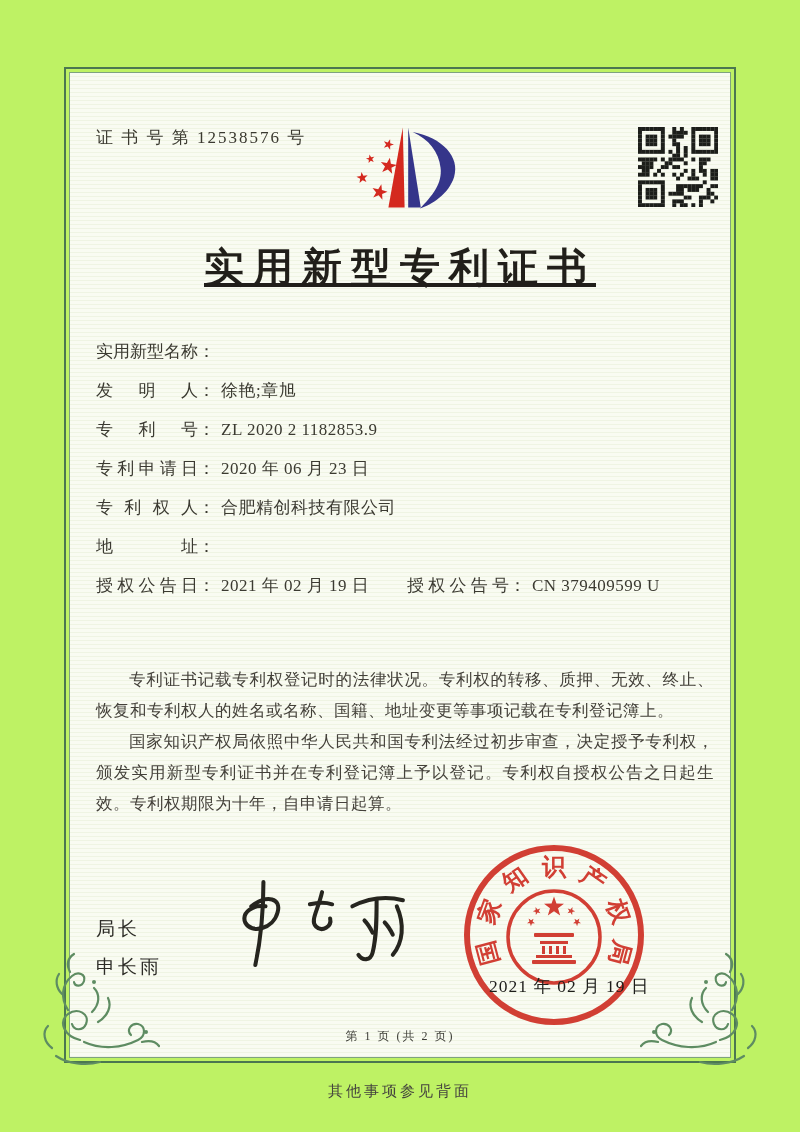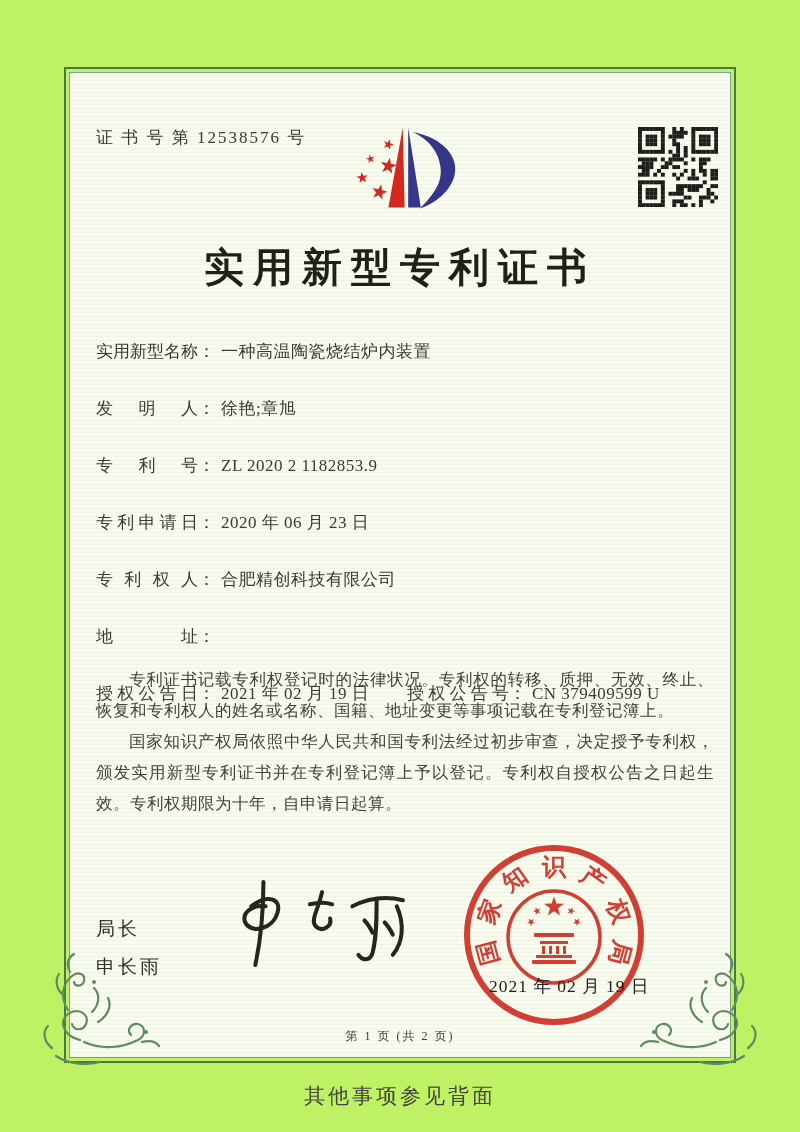--- a/index.html
+++ b/index.html
@@ -21,26 +21,26 @@
   }
   
   .cert-no {
     position:absolute; left:96px; top:126px;
     font-size:17px; letter-spacing:2px; color:#3a392f;
   }
   .logo { position:absolute; left:338px; top:116px; width:126px; height:120px; }
   .qr { position:absolute; left:638px; top:127px; width:80px; height:80px; }
   .title {
     position:absolute; left:0; top:240px; width:800px; text-align:center;
-    font-size:40px; font-weight:bold; letter-spacing:9px; color:#211f1a;
+    font-size:40px; font-weight:bold; letter-spacing:9px; color:#211f1a;text-decoration:underline;
   }
   
   .fields {
     position:absolute; left:96px; top:338px; width:618px;
-    display:flex; flex-direction:column; gap:30px;
+    display:flex; flex-direction:column; gap:12px;
     font-size:17px; line-height:27px; color:#3b3a31;
   }
   .f-row { display:flex; align-items:flex-start; }
   .f-label {
     display:inline-block; width:102px; flex:none;
     text-align:justify; text-align-last:justify;
   }
   .f-colon { flex:none; padding-right:6px; }
   .f-value { flex:1; letter-spacing:0.5px; }
   .f-value.fixed { flex:none; width:186px; }
@@ -63,21 +63,21 @@
     position:absolute; left:489px; top:974px; z-index:5;
     font-size:17.5px; color:#1d1d1a; letter-spacing:1px;
   }
   
   .page-info {
     position:absolute; left:0; top:1028px; width:800px; text-align:center;
     font-size:12px; color:#3b3b35; letter-spacing:2px;
   }
   .back-note {
     position:absolute; left:0; top:1082px; width:800px; text-align:center;
-    font-size:21px; color:#45443e; letter-spacing:3px;
+    font-size:15px; color:#45443e; letter-spacing:3px;
   }
   .flourish { position:absolute; width:126px; height:122px; z-index:3; }
   .flourish.bl { left:34px; top:952px; }
   .flourish.br { left:640px; top:952px; transform:scaleX(-1); }
 </style>
 </head>
 <body>
 
 <div class="page">
 
@@ -320,21 +320,20 @@
       <rect x="53.33333333333333" y="76.19047619047619" width="3.9595238095238092" height="3.9595238095238092" fill="#1c1e1a"></rect>
       <rect x="60.95238095238095" y="76.19047619047619" width="3.9595238095238092" height="3.9595238095238092" fill="#1c1e1a"></rect>
     </svg>
 
   <div class="title">实用新型专利证书</div>
 
   <div class="fields">
     <div class="f-row">
       <span class="f-label">实用新型名称</span>
         <span class="f-colon">：</span>
-        <span class="f-value">一种高温陶瓷烧结炉内装置</span>
     </div>
     <div class="f-row">
       <span class="f-label">发明人</span>
         <span class="f-colon">：</span>
         <span class="f-value">徐艳;章旭</span>
     </div>
     <div class="f-row">
       <span class="f-label">专利号</span>
         <span class="f-colon">：</span>
         <span class="f-value">ZL 2020 2 1182853.9</span>

